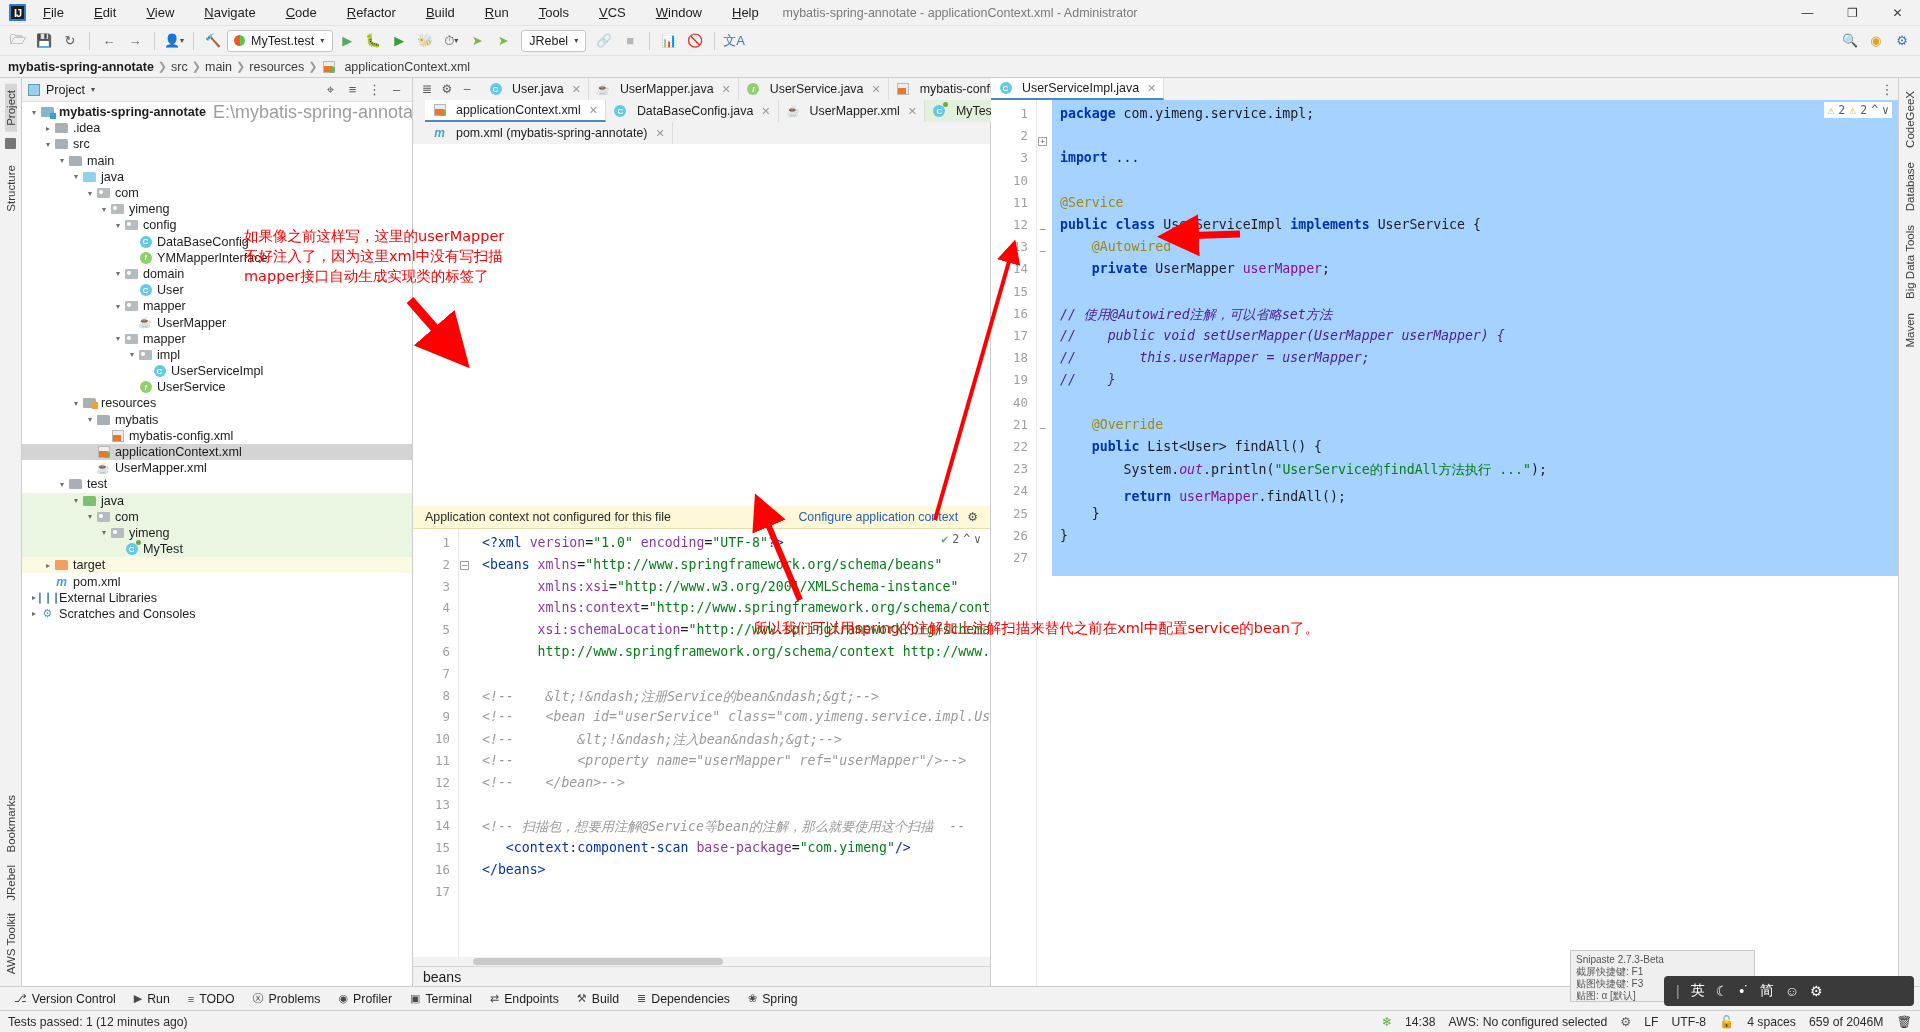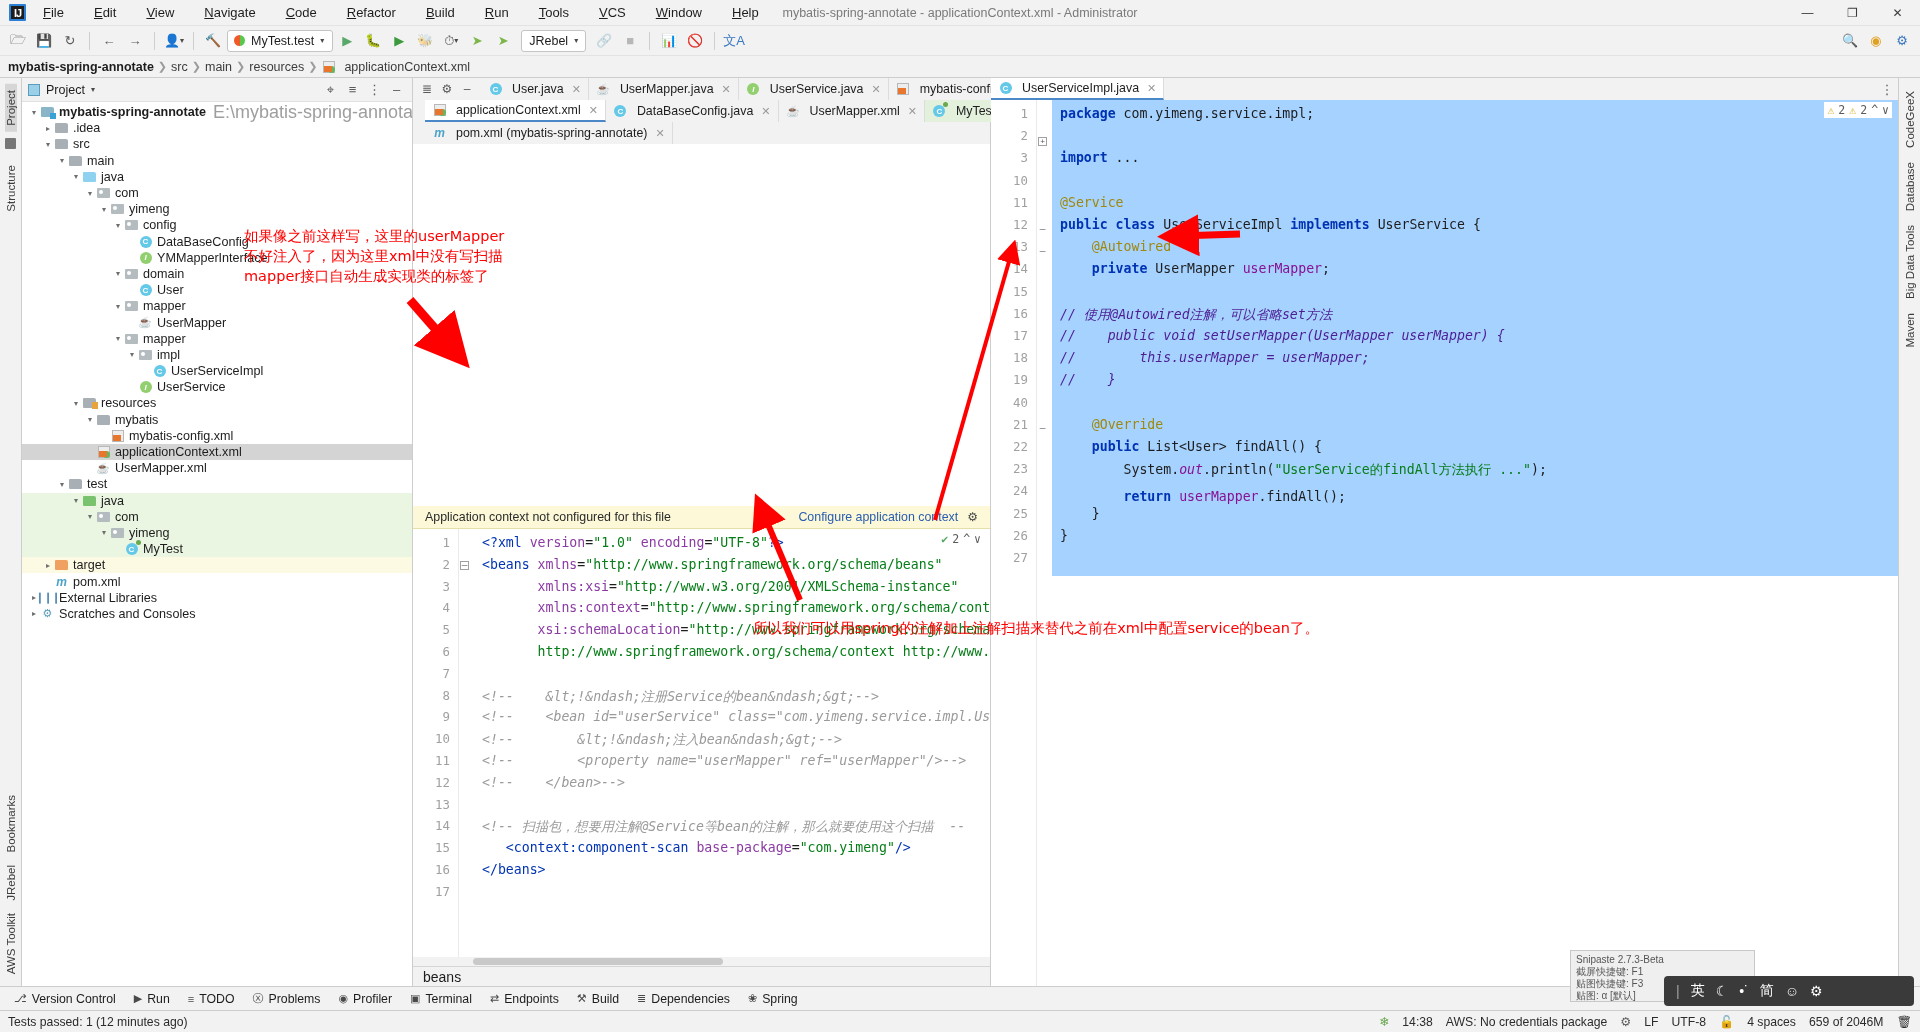--- a/index.html
+++ b/index.html
@@ -811,21 +811,21 @@
         <span class="gi">❀</span>
         <span>Spring</span>
       </div>
     </div>
 
   <div class="statusbar">
     <span>Tests passed: 1 (12 minutes ago)</span>
     <span class="sb-right">
       <span style="color:#6aa84f;">❄</span>
       <span>14:38</span>
-      <span>AWS: No credentials package</span>
+      <span>AWS: No configured selected</span>
       <span style="color:#5a5a5a;">⚙</span>
       <span>LF</span>
       <span>UTF-8</span>
       <span>🔓</span>
       <span>4 spaces</span>
       <span>659 of 2046M</span>
       <span>🗑</span>
     </span>
   </div>
 

